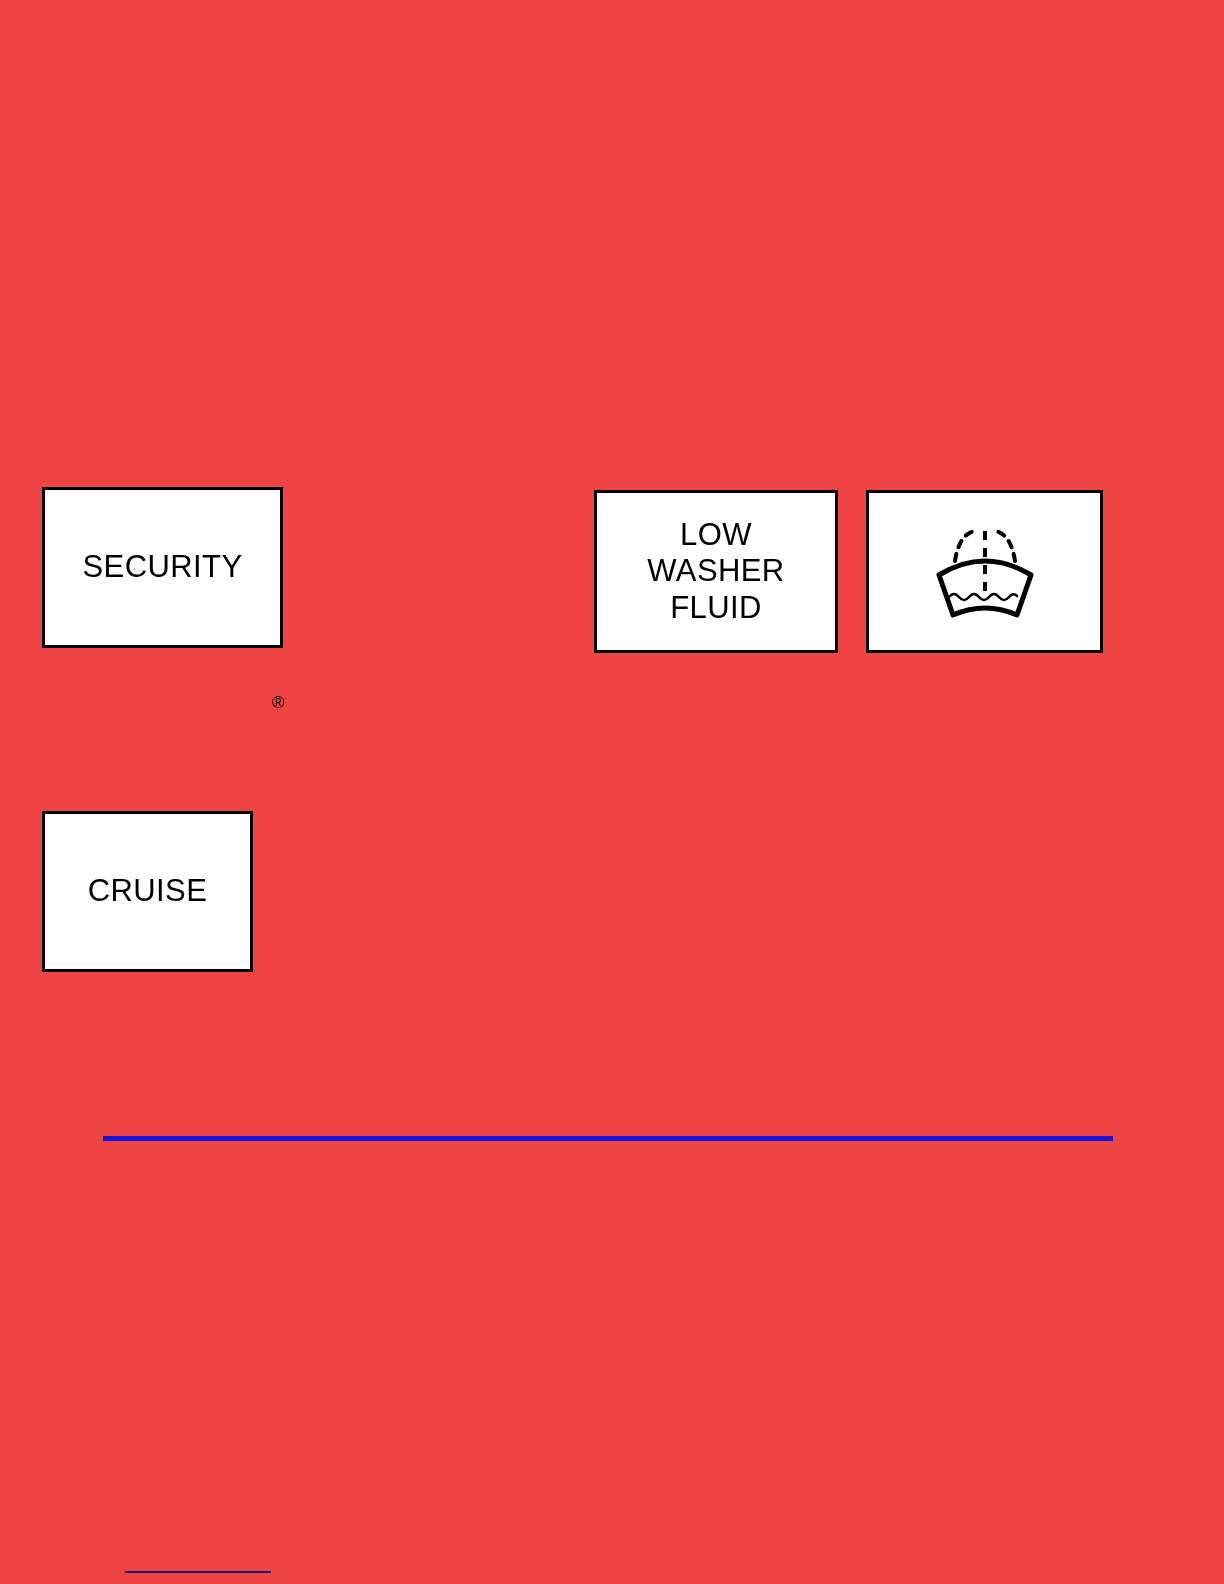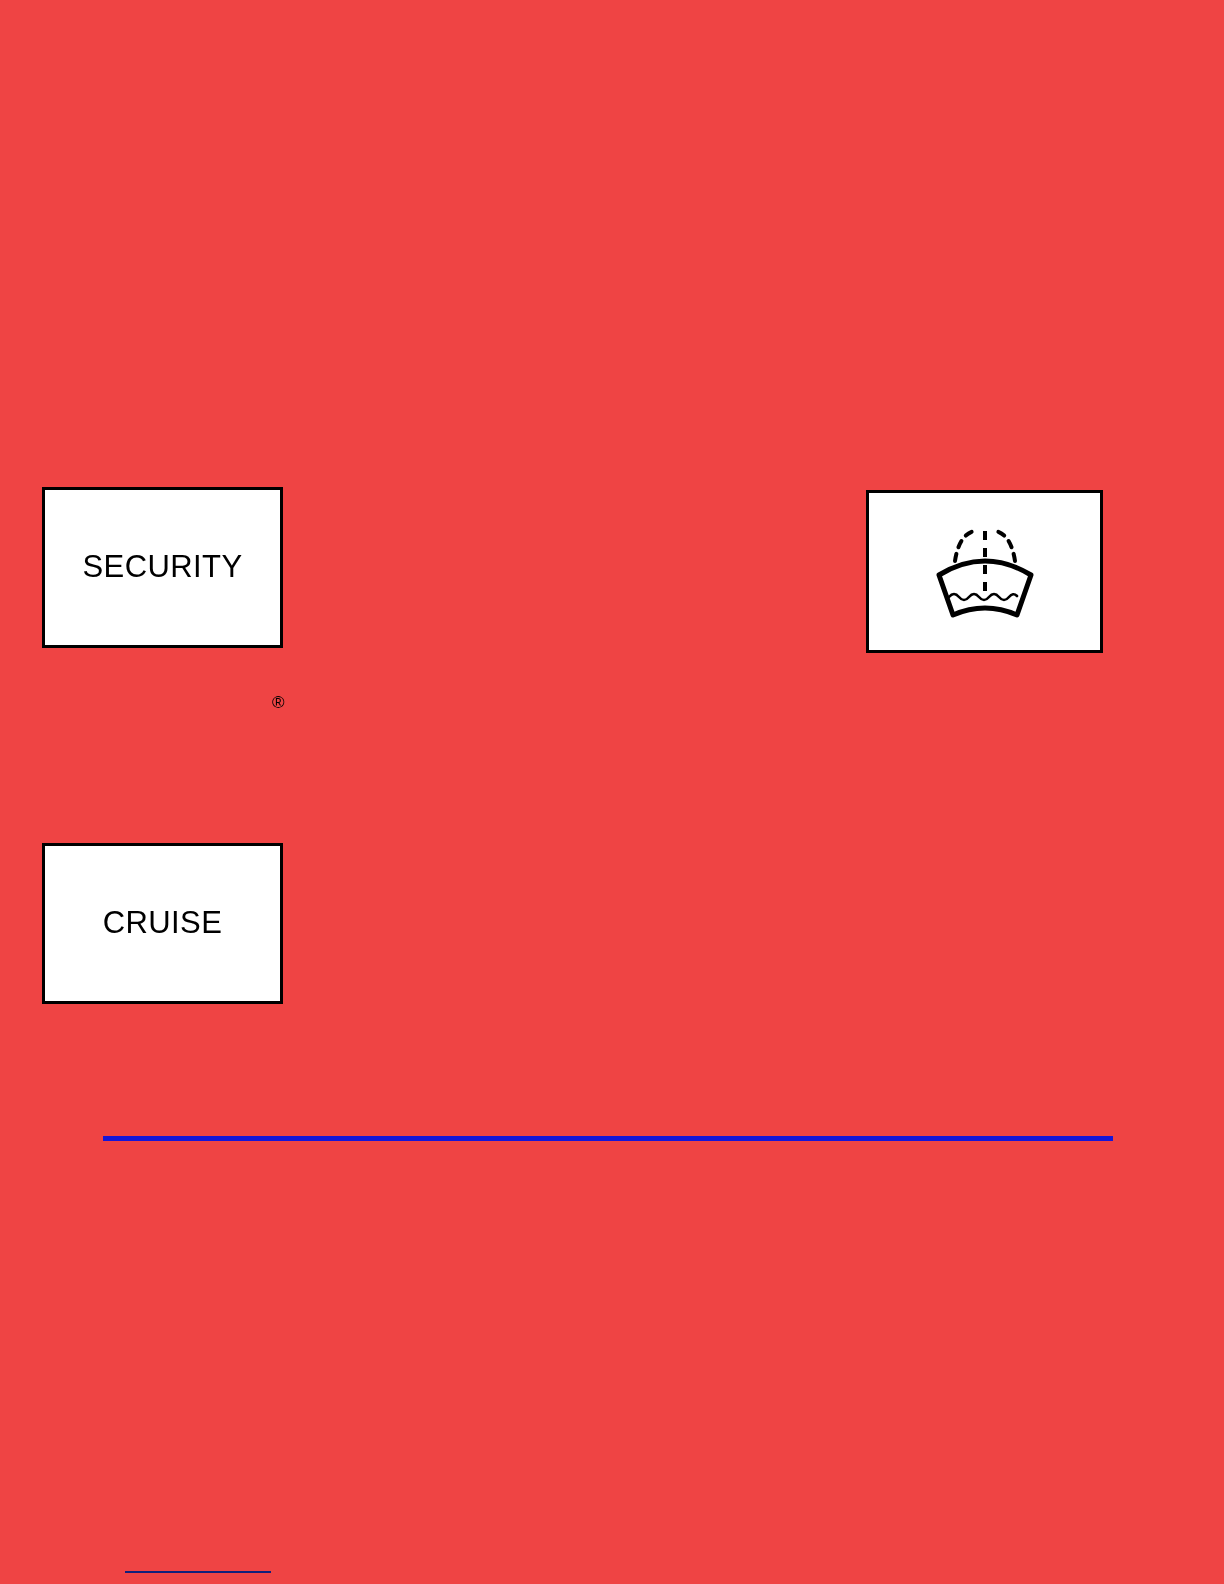--- a/index.html
+++ b/index.html
@@ -41,22 +41,22 @@
   }
 
   #box-security {
     left: 42px;
     top: 487px;
     width: 241px;
     height: 161px;
   }
   #box-cruise {
     left: 42px;
-    top: 843px;
-    width: 241px;
+    top: 811px;
+    width: 211px;
     height: 161px;
   }
   #box-low-washer-fluid {
     left: 594px;
     top: 490px;
     width: 244px;
     height: 163px;
   }
   #box-washer-symbol {
     left: 866px;
@@ -104,20 +104,25 @@
   <div class="indicator-box" id="box-security">
     <span class="indicator-label">SECURITY</span>
   </div>
 
   <span id="registered-mark">®</span>
 
   <div class="indicator-box" id="box-cruise">
     <span class="indicator-label">CRUISE</span>
   </div>
 
+  <div class="indicator-box" id="box-low-washer-fluid">
+    <span class="indicator-label">LOW
+WASHER
+FLUID</span>
+  </div>
 
   <div class="indicator-box" id="box-washer-symbol">
     <span>
       <svg class="washer-svg" width="120" height="110" viewBox="0 0 120 110" aria-hidden="true">
 
         <path d="M 30 44 Q 34 18 49 14" fill="none" stroke="#000000" stroke-width="4" stroke-linecap="round" stroke-dasharray="7 7"></path>
 
         <path d="M 90 44 Q 86 18 71 14" fill="none" stroke="#000000" stroke-width="4" stroke-linecap="round" stroke-dasharray="7 7"></path>
 
         <path d="M 60 14 L 60 76" fill="none" stroke="#000000" stroke-width="4" stroke-linecap="butt" stroke-dasharray="9 8"></path>

